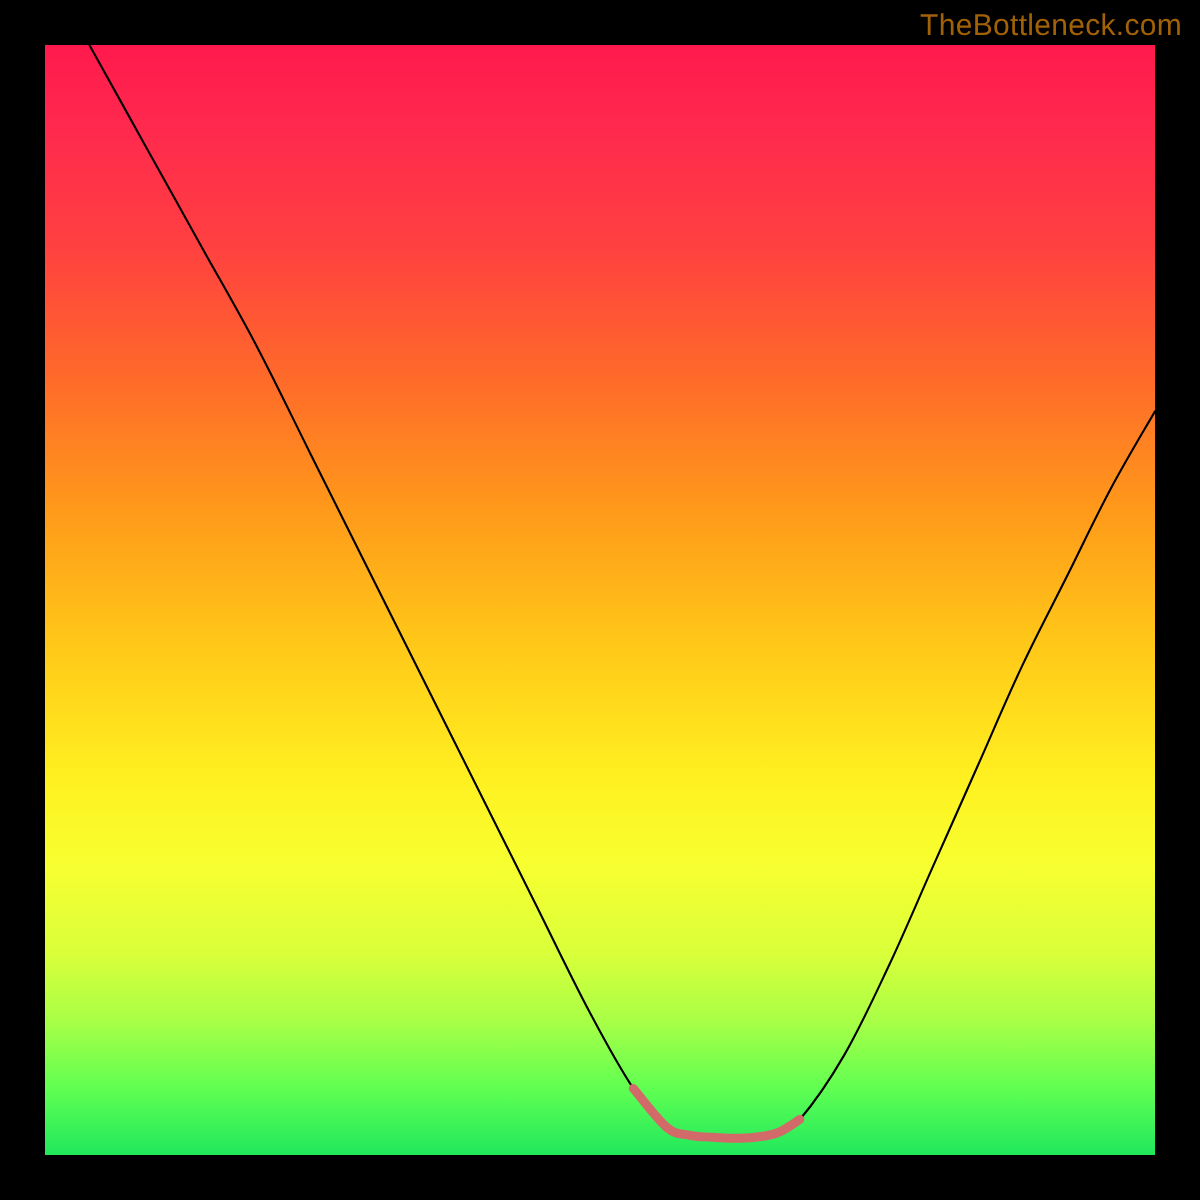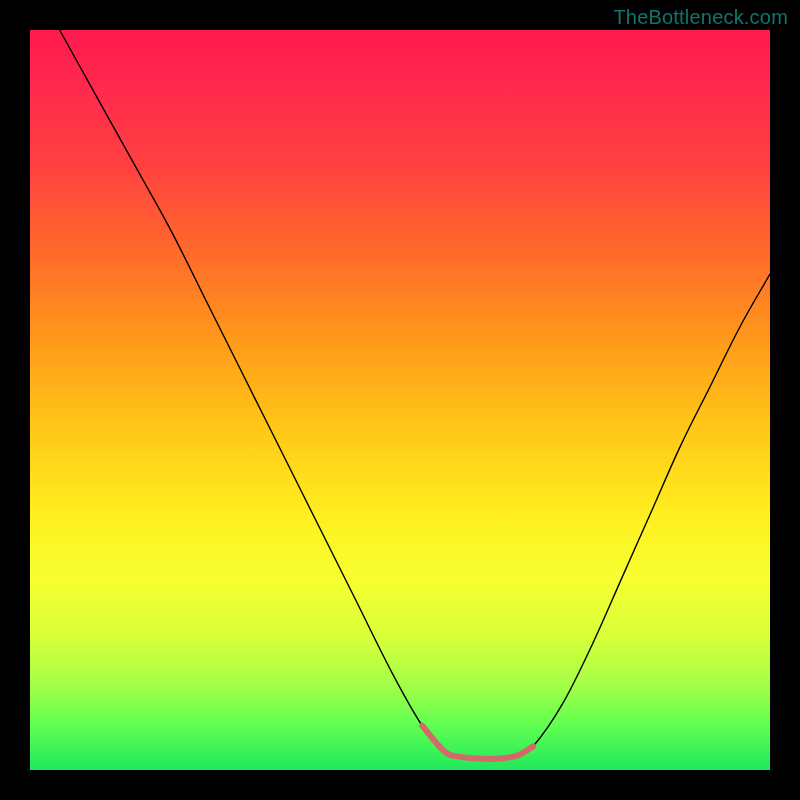--- a/index.html
+++ b/index.html
@@ -46,21 +46,21 @@
     left: 0;
     top: 0;
     width: 740px;
     height: 740px;
     display: block;
   }
   .watermark {
     position: absolute;
     top: 6px;
     right: 12px;
-    color: #0f766e;
+    color: #a16207;
     font-size: 20px;
     letter-spacing: 0.2px;
     user-select: none;
   }
 </style>
 </head>
 <body>
 
 <div class="frame">
   <div class="plot-area">

